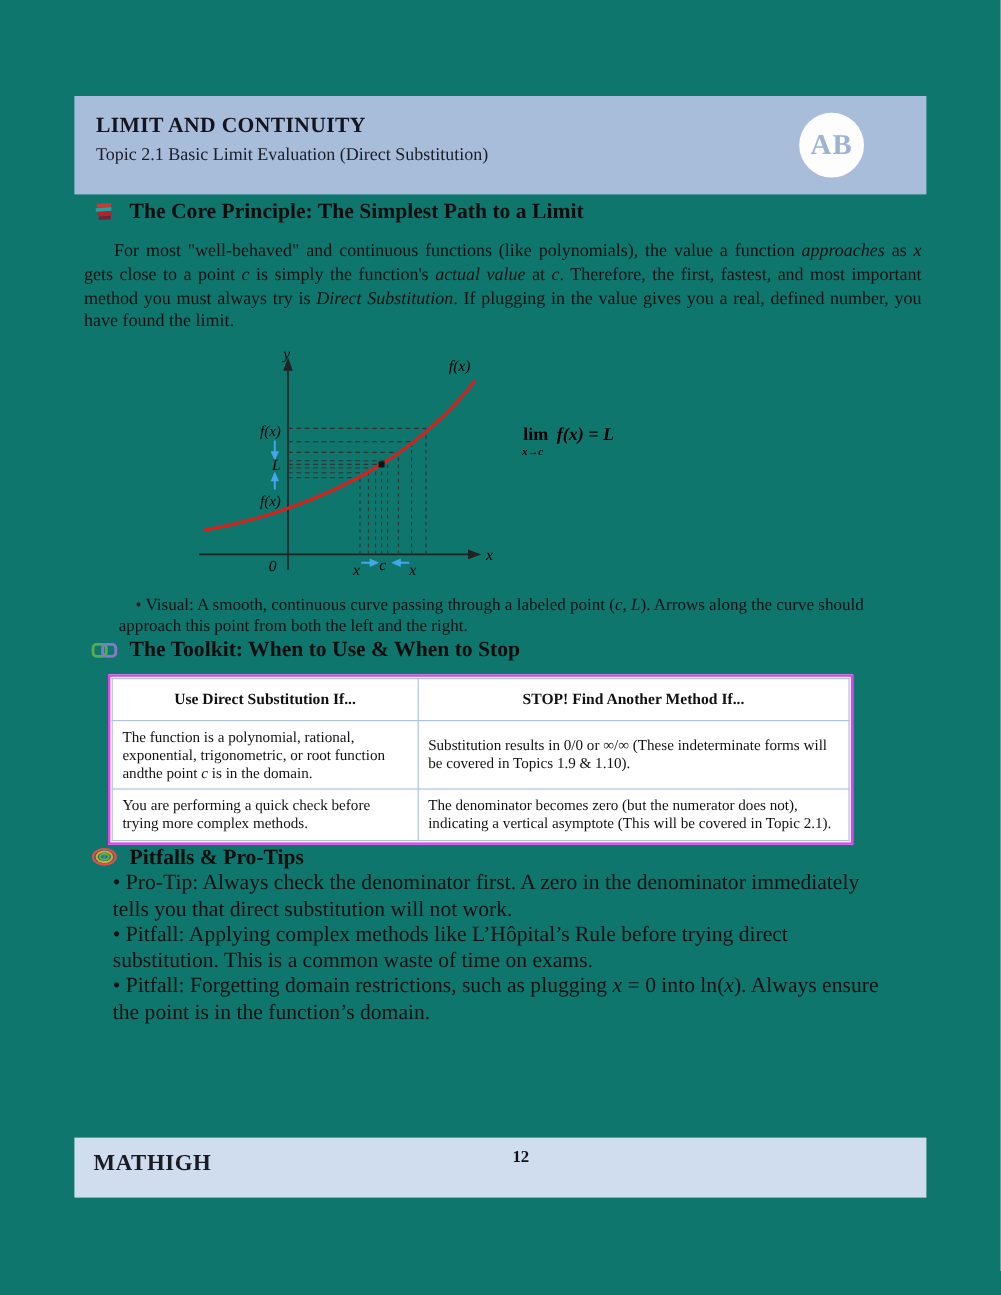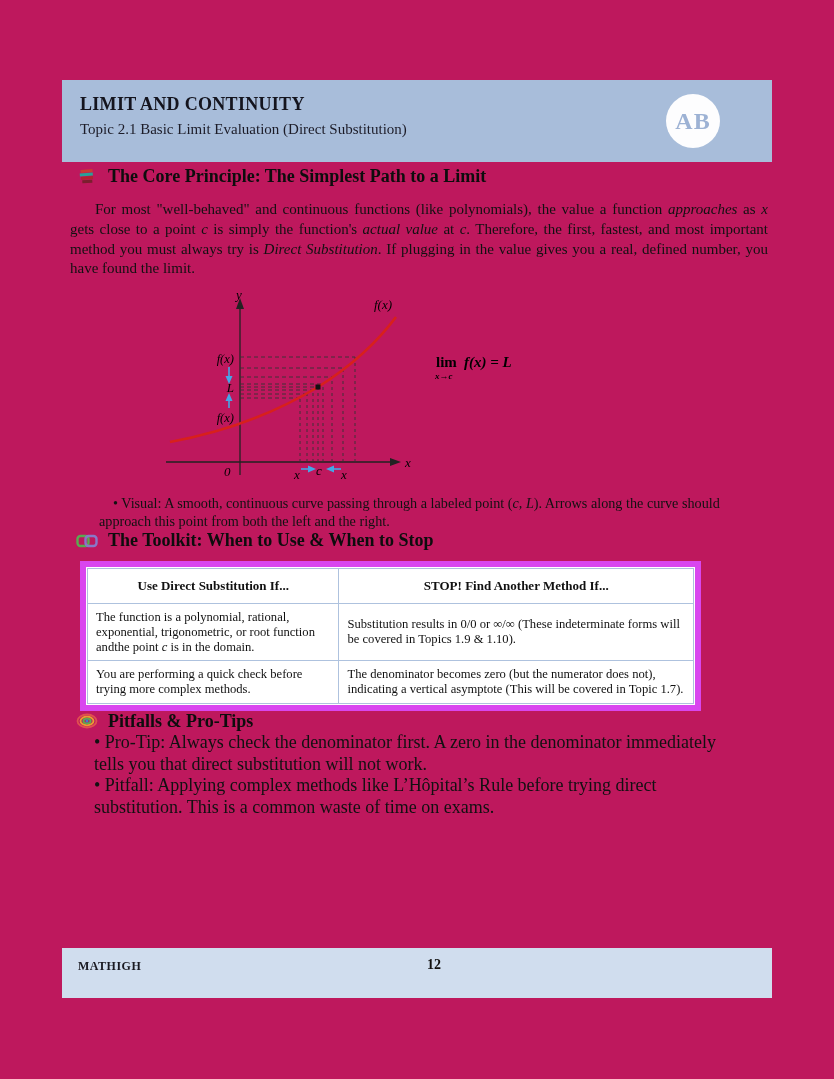--- a/index.html
+++ b/index.html
@@ -1,43 +1,43 @@
 <!DOCTYPE html>
 <html><head>
 <meta charset="utf-8">
 <style>
   html,body{margin:0;padding:0;background:#ffffff;}
-  .page{position:relative;width:834px;height:1079px;background:#be185d;
+  .page{position:relative;width:834px;height:1079px;background:#0f766e;
         font-family:"Liberation Serif", serif;color:#111;overflow:hidden;}
   .band{position:absolute;left:62px;width:710px;box-sizing:border-box;}
   .header-band{top:80px;height:82px;background:#a8bdda;padding:14px 16px 0 18px;}
   .header-band .title{font-size:18px;font-weight:bold;color:#14141e;letter-spacing:.3px;}
   .header-band .subtitle{font-size:15px;color:#1c1c28;margin-top:6px;}
   .badge{position:absolute;right:52px;top:14px;width:54px;height:54px;border-radius:50%;
          background:#fdfdfe;display:flex;align-items:center;justify-content:center;}
   .badge span{font-size:24px;font-weight:bold;color:#9db2d4;letter-spacing:1px;}
   .content{position:absolute;left:62px;top:166px;width:712px;}
   h2.sec{font-size:18px;font-weight:bold;margin:0 0 0 13px;display:flex;align-items:center;gap:9px;color:#0d0d0d;}
   .icon{display:inline-flex;width:24px;height:17px;align-items:center;justify-content:center;flex:0 0 auto;}
   .lead-para{font-size:15px;line-height:19.8px;margin:13px 6px 10px 8px;text-indent:25px;text-align:justify;}
   .it{font-style:italic;}
   .bd{font-weight:normal;}
   .graph-wrap{margin:4px 0 2px 88px;}
   .gbullet{font-size:14.2px;line-height:17.4px;margin:0 30px 0 37px;text-indent:14px;}
-  .table-outer{margin:10px 0 0 18px;width:621px;border:6px solid #d946ef;background:#fff;
+  .table-outer{margin:10px 0 0 28px;width:621px;border:2px solid #d946ef;background:#fff;
                padding:1px;box-sizing:border-box;}
   table{width:100%;border-collapse:collapse;}
   th{border:1px solid #aec2de;font-size:13px;font-weight:bold;text-align:center;padding:9px 6px;}
   td{border:1px solid #aec2de;font-size:12.6px;line-height:14.8px;padding:6px 8px;vertical-align:middle;}
   col.c1{width:41.5%;} col.c2{width:58.5%;}
   .sec-graphic{margin-top:10px;} .sec-toolkit{margin-top:8px;} .sec-pitfalls{margin-top:26px;}
   .pbullet{font-size:18px;line-height:21.6px;margin:0 28px 0 32px;}
   .pbullet:first-of-type{margin-top:8px;}
   .footer-band{top:948px;height:50px;background:#d0ddee;}
-  .brand{position:absolute;left:16px;top:11px;font-size:12px;font-weight:bold;color:#1a1a22;letter-spacing:.5px;}
+  .brand{position:absolute;left:16px;top:11px;font-size:19px;font-weight:bold;color:#1a1a22;letter-spacing:.5px;}
   .pagenum{position:absolute;left:0;right:0;top:9px;text-align:center;font-size:14px;font-weight:bold;color:#111;padding-left:34px;}
   svg text{font-family:"Liberation Serif", serif;}
 </style>
 </head>
 <body>
 
 <div class="page">
 
   <header class="band header-band">
     <div class="title">LIMIT AND CONTINUITY</div>
@@ -152,40 +152,41 @@
             <th>STOP! Find Another Method If...</th>
           </tr>
         </thead>
         <tbody>
           <tr>
             <td><span>The function is a polynomial, rational, exponential, trigonometric, or root function andthe point </span><span class="it">c</span><span> is in the domain.</span></td>
             <td>Substitution results in 0/0 or ∞/∞ (These indeterminate forms will be covered in Topics 1.9 &amp; 1.10).</td>
           </tr>
           <tr>
             <td>You are performing a quick check before trying more complex methods.</td>
-            <td>The denominator becomes zero (but the numerator does not), indicating a vertical asymptote (This will be covered in Topic 1.7).</td>
+            <td>The denominator becomes zero (but the numerator does not), indicating a vertical asymptote (This will be covered in Topic 2.1).</td>
           </tr>
         </tbody>
       </table>
     </div>
 
     <h2 class="sec sec-pitfalls">
       <span class="icon">
         <svg width="22" height="16" viewBox="0 0 22 16">
           <ellipse cx="11" cy="8" rx="9.5" ry="6.5" fill="none" stroke="#e05050" stroke-width="1.8"></ellipse>
           <ellipse cx="11" cy="8" rx="6.5" ry="4.4" fill="none" stroke="#e8a030" stroke-width="1.8"></ellipse>
           <ellipse cx="11" cy="8" rx="3.6" ry="2.4" fill="none" stroke="#58b050" stroke-width="1.8"></ellipse>
           <circle cx="11" cy="8" r="1.4" fill="#3a7fd5"></circle>
         </svg>
       </span>
       <span>Pitfalls &amp; Pro-Tips</span>
     </h2>
 
     <p class="pbullet"><span class="bd">• Pro-Tip:</span><span> Always check the denominator first. A zero in the denominator immediately tells you that direct substitution will not work.</span><span class="it"></span><span></span><span class="it"></span><span></span></p>
     <p class="pbullet"><span class="bd">• Pitfall:</span><span> Applying complex methods like L’Hôpital’s Rule before trying direct substitution. This is a common waste of time on exams.</span><span class="it"></span><span></span><span class="it"></span><span></span></p>
+    <p class="pbullet"><span class="bd">• Pitfall:</span><span> Forgetting domain restrictions, such as plugging </span><span class="it">x</span><span> = 0 into ln(</span><span class="it">x</span><span>). Always ensure the point is in the function’s domain.</span></p>
 
   </main>
 
   <footer class="band footer-band">
     <span class="brand">MATHIGH</span>
     <span class="pagenum">12</span>
   </footer>
 
 </div>
 

